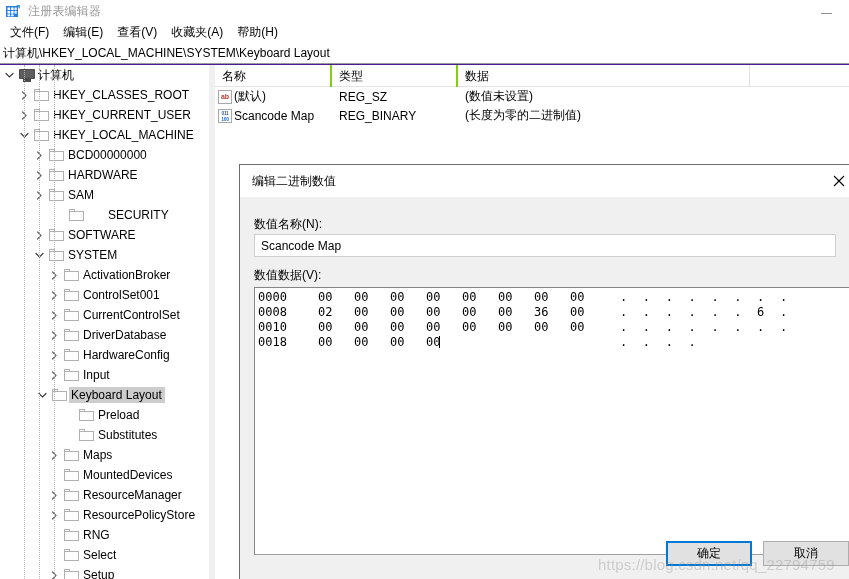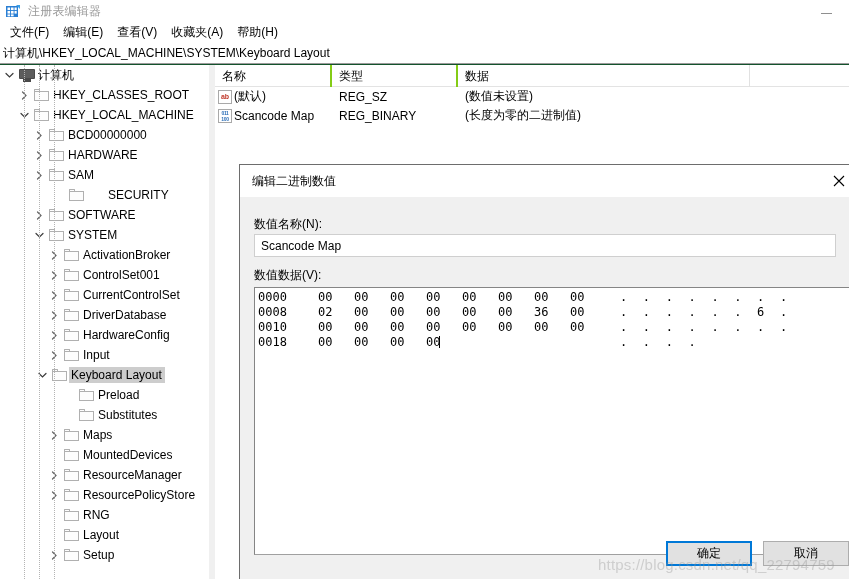--- a/index.html
+++ b/index.html
@@ -8,21 +8,21 @@
     width: 849px; height: 579px;
     overflow: hidden;
     background: #ffffff;
     font-family: "Liberation Sans", "DejaVu Sans", sans-serif;
     font-size: 12px;
     color: #000000;
   }
   #app {
     position: relative;
     width: 849px; height: 579px;
-    background: #14532d;
+    background: #4c1d95;
     overflow: hidden;
   }
 
   
   .titlebar {
     position: absolute; left: 0; top: 0; width: 849px; height: 22px;
     background: #ffffff;
     display: flex; align-items: center;
   }
   .titlebar .app-icon {
@@ -366,20 +366,34 @@
         <span class="ico">
           <span class="folder">
             <span class="tab"></span>
             <span class="body"></span>
           </span>
         </span>
         <span class="lbl">HKEY_CLASSES_ROOT</span>
       </div>
       <div class="tree-row" style="padding-left: 17px;">
         <span class="chev">
+          <svg width="7" height="9" viewBox="0 0 7 9">
+            <path d="M1.5 1 L5 4.5 L1.5 8" stroke="#636363" stroke-width="1.2" fill="none" stroke-linecap="round"></path>
+          </svg>
+        </span>
+        <span class="ico">
+          <span class="folder">
+            <span class="tab"></span>
+            <span class="body"></span>
+          </span>
+        </span>
+        <span class="lbl">HKEY_CURRENT_USER</span>
+      </div>
+      <div class="tree-row" style="padding-left: 17px;">
+        <span class="chev">
           <svg width="9" height="7" viewBox="0 0 9 7">
             <path d="M1 1.5 L4.5 5 L8 1.5" stroke="#3b3b3b" stroke-width="1.2" fill="none" stroke-linecap="round"></path>
           </svg>
         </span>
         <span class="ico">
           <span class="folder">
             <span class="tab"></span>
             <span class="body"></span>
           </span>
         </span>
@@ -646,21 +660,21 @@
         <span class="lbl">RNG</span>
       </div>
       <div class="tree-row" style="padding-left: 47px;">
         <span class="chev"></span>
         <span class="ico">
           <span class="folder">
             <span class="tab"></span>
             <span class="body"></span>
           </span>
         </span>
-        <span class="lbl">Layout</span>
+        <span class="lbl">Select</span>
       </div>
       <div class="tree-row" style="padding-left: 47px;">
         <span class="chev">
           <svg width="7" height="9" viewBox="0 0 7 9">
             <path d="M1.5 1 L5 4.5 L1.5 8" stroke="#636363" stroke-width="1.2" fill="none" stroke-linecap="round"></path>
           </svg>
         </span>
         <span class="ico">
           <span class="folder">
             <span class="tab"></span>

